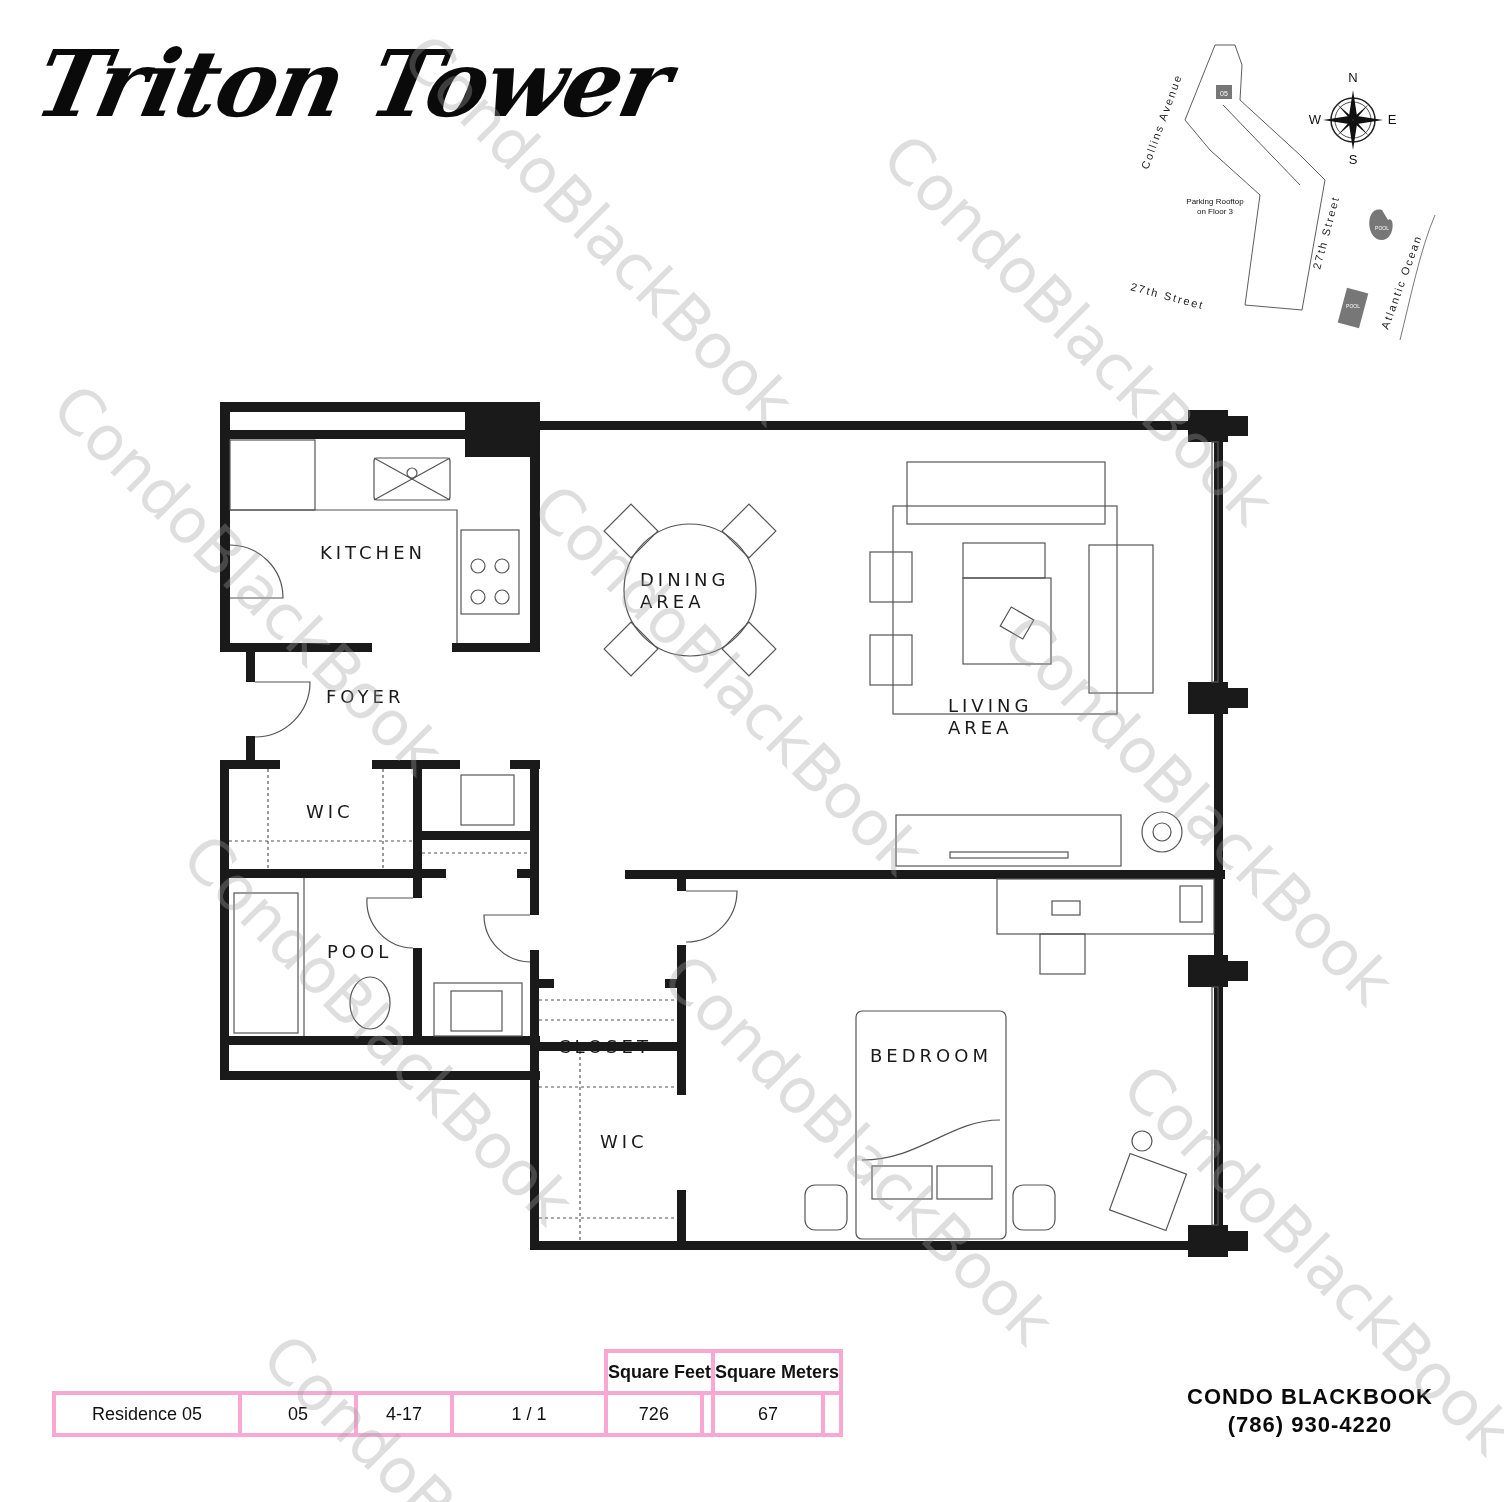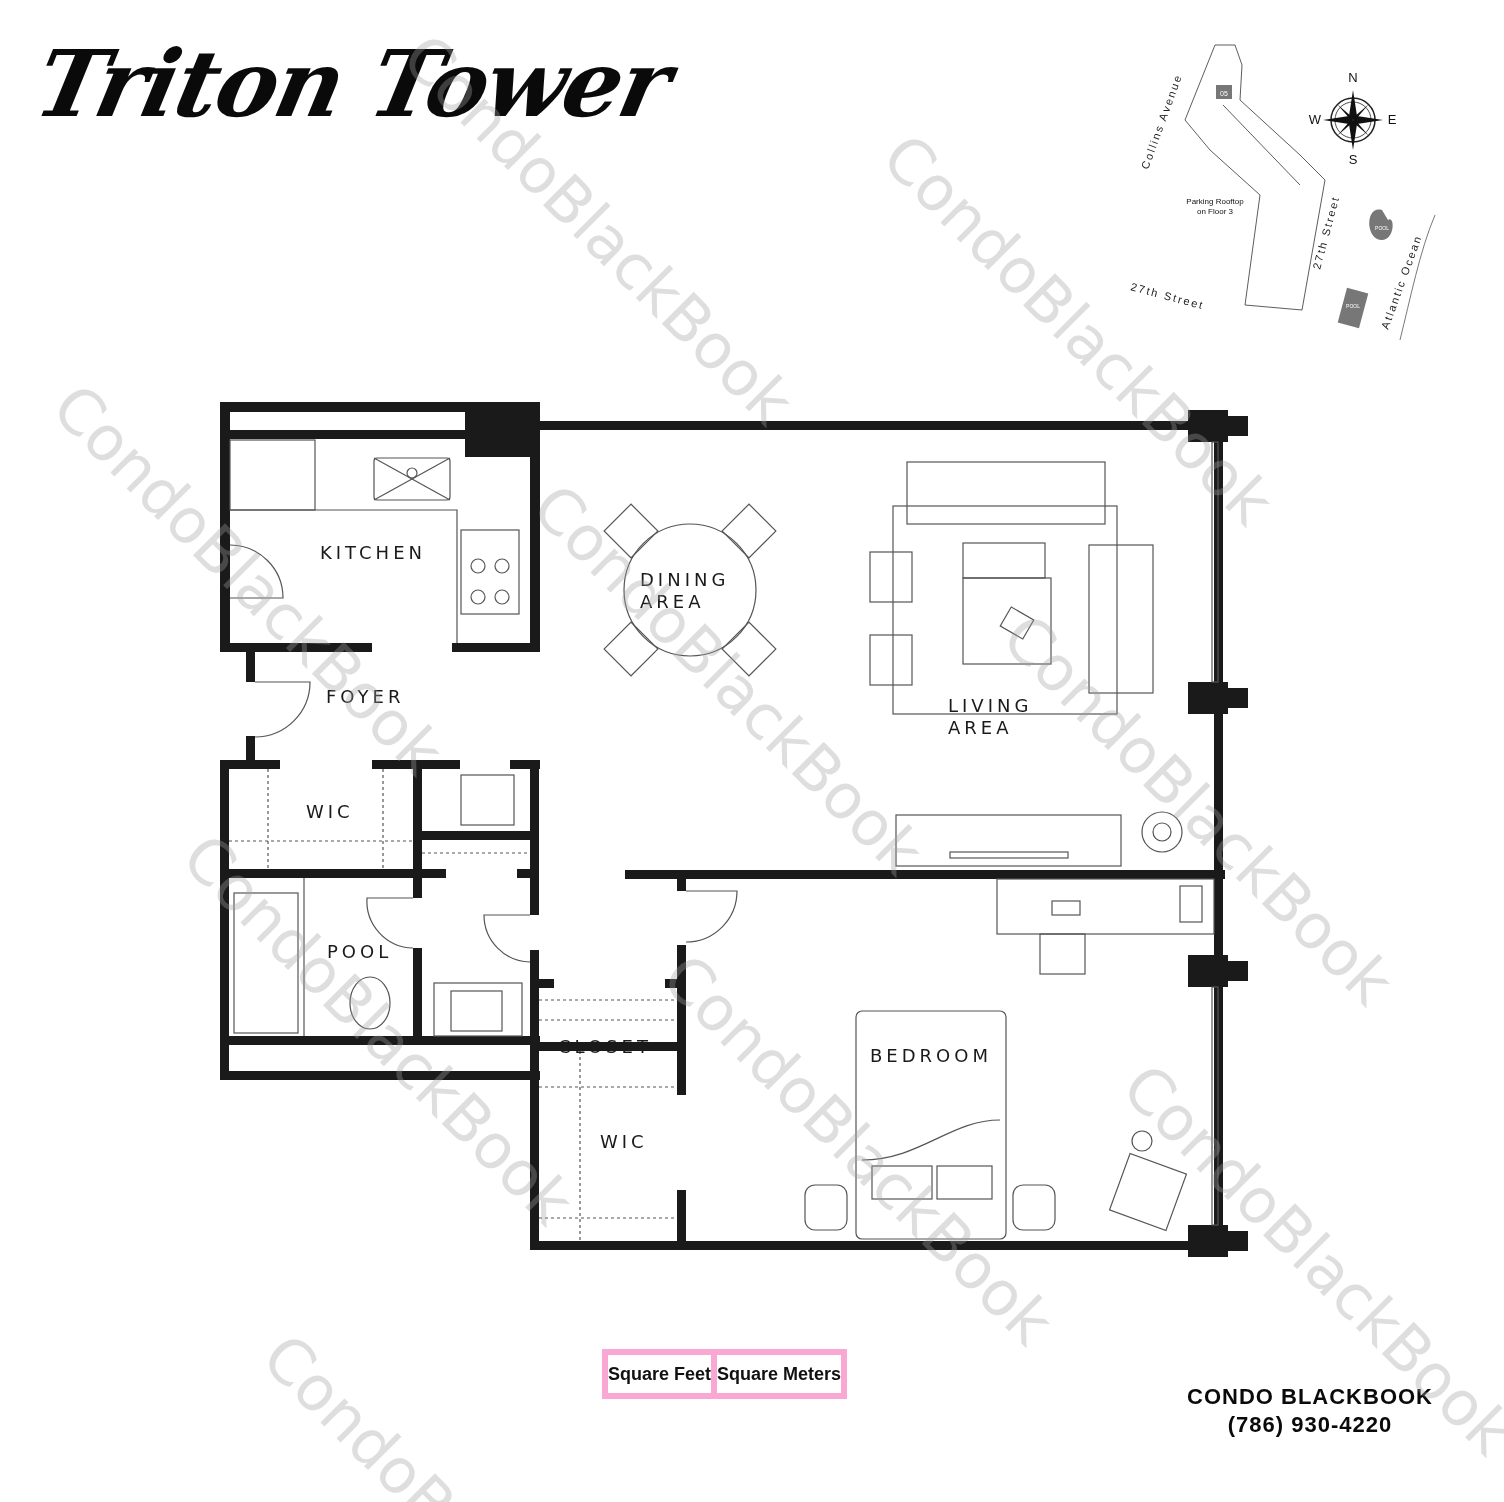--- a/index.html
+++ b/index.html
@@ -2,21 +2,21 @@
 <html><head>
 <meta charset="utf-8">
 <style>
   html, body { margin:0; padding:0; background:#ffffff; }
   body { width:1504px; height:1502px; position:relative; overflow:hidden; font-family:"Liberation Sans", sans-serif; color:#111; }
   .title { position:absolute; left:38px; top:30px; font-family:"DejaVu Serif", serif; font-style:italic; font-weight:bold; font-size:92px; letter-spacing:-2px; color:#0a0a0a; transform:skewX(-12deg); }
   .keymap { position:absolute; left:1120px; top:40px; width:340px; height:300px; }
   .plan { position:absolute; left:0; top:0; width:1504px; height:1502px; }
   .room-label { position:absolute; font-family:"DejaVu Sans", sans-serif; font-size:18px; letter-spacing:4px; color:#1a1a1a; text-align:left; line-height:22px; white-space:pre; }
   .specs { position:absolute; left:52px; top:1349px; border-collapse:collapse; font-family:"Liberation Sans", sans-serif; font-size:18px; }
-  .specs td { border:6px solid #f9a8d4; text-align:center; height:38px; padding:0; }
+  .specs td { border:4px solid #f9a8d4; text-align:center; height:38px; padding:0; }
   .specs td.blank { border:none; }
   .specs td.hdr { font-weight:bold; }
   .specs td.grp { font-weight:bold; }
   .brand { position:absolute; left:1140px; top:1384px; width:340px; text-align:center; font-family:Liberation Sans, sans-serif; font-weight:bold; color:#0a0a0a; }
   .brand .name { font-size:22px; letter-spacing:1px; }
   .brand .phone { font-size:22px; letter-spacing:1px; margin-top:2px; }
   .wm { position:absolute; font-family:"DejaVu Sans", sans-serif; font-size:62px; color:rgba(160,160,160,0.35); transform:rotate(45deg); transform-origin:left top; white-space:nowrap; pointer-events:none; }
 </style>
 </head>
 <body>
@@ -222,20 +222,30 @@
 <table class="specs">
   <tbody>
       <tr>
     <td class="blank" style="width:186px;"></td>
     <td class="blank" style="width:116px;"></td>
     <td class="blank" style="width:96px;"></td>
     <td class="blank" style="width:152px;"></td>
     <td class="grp" colspan="2">Square Feet</td>
     <td class="grp" colspan="2">Square Meters</td>
   </tr>
+  <tr>
+    <td>Residence 05</td>
+    <td>05</td>
+    <td>4-17</td>
+    <td>1 / 1</td>
+    <td>726</td>
+    <td></td>
+    <td>67</td>
+    <td></td>
+  </tr>
 </tbody>
   </table>
 
 <div class="brand">
   <div class="name">CONDO BLACKBOOK</div>
   <div class="phone">(786) 930-4220</div>
 </div>
 
 <div class="wm" style="left:440px;top:20px;">CondoBlackBook</div>
 <div class="wm" style="left:920px;top:120px;">CondoBlackBook</div>

